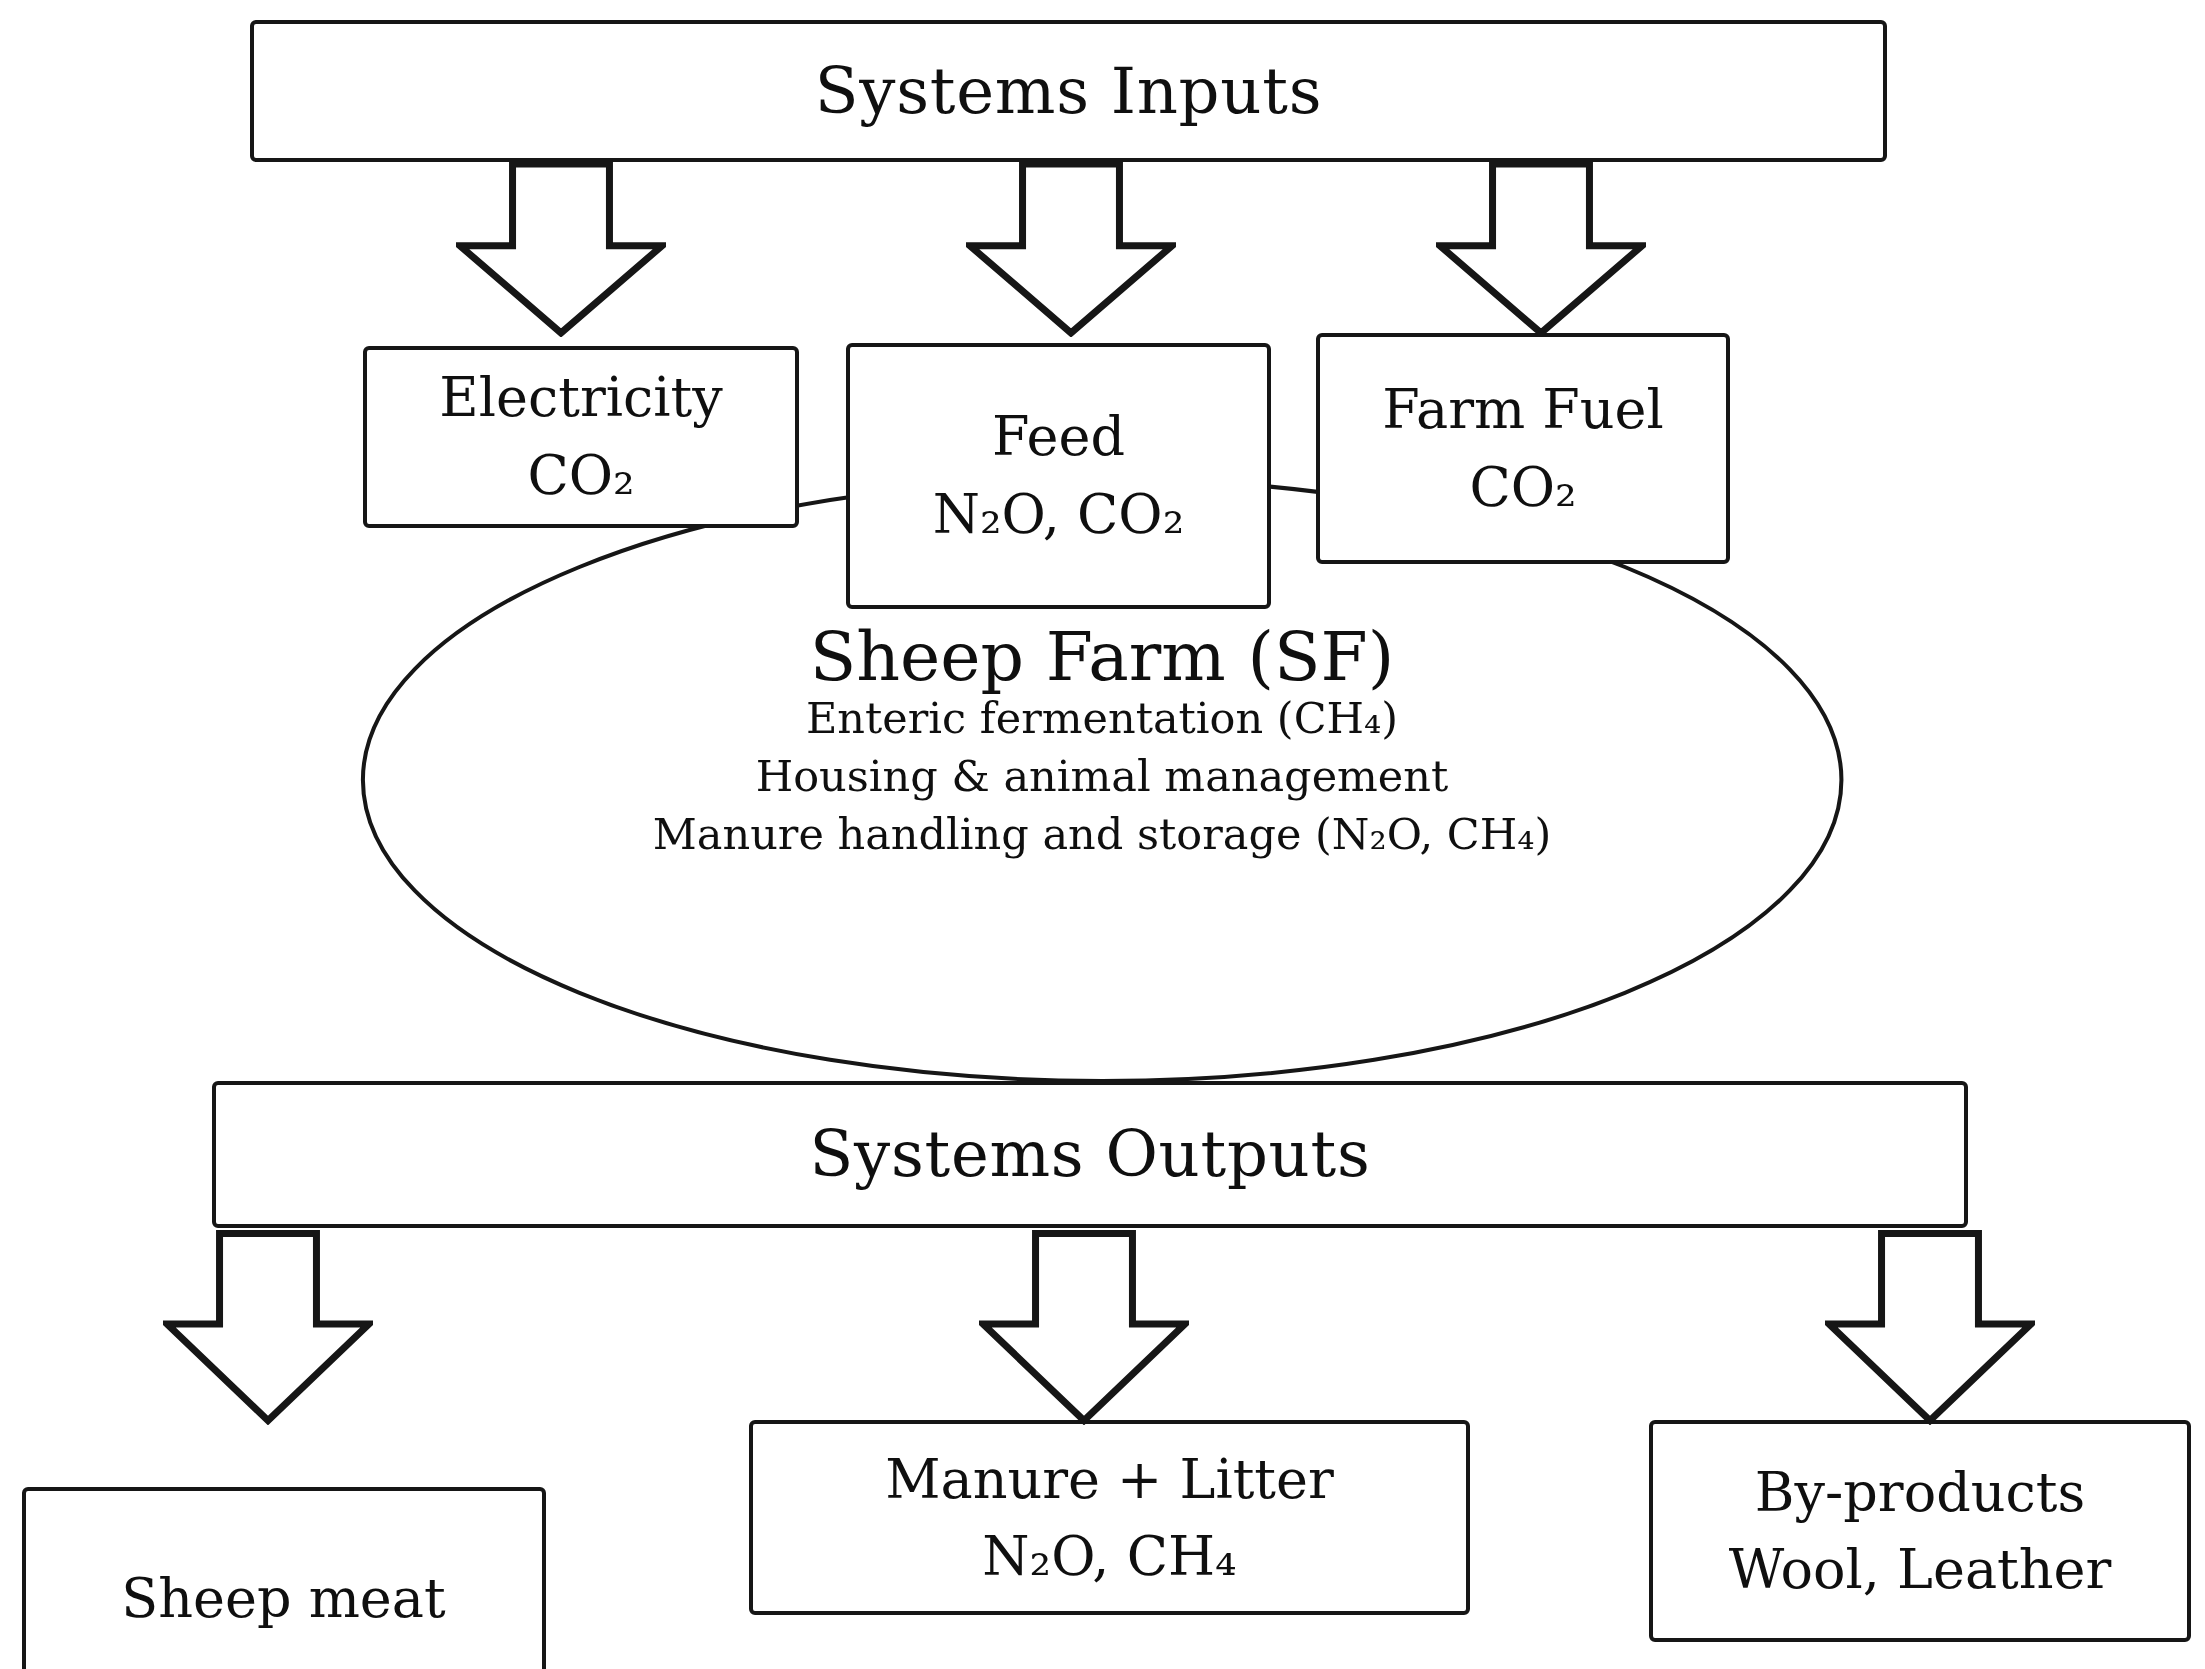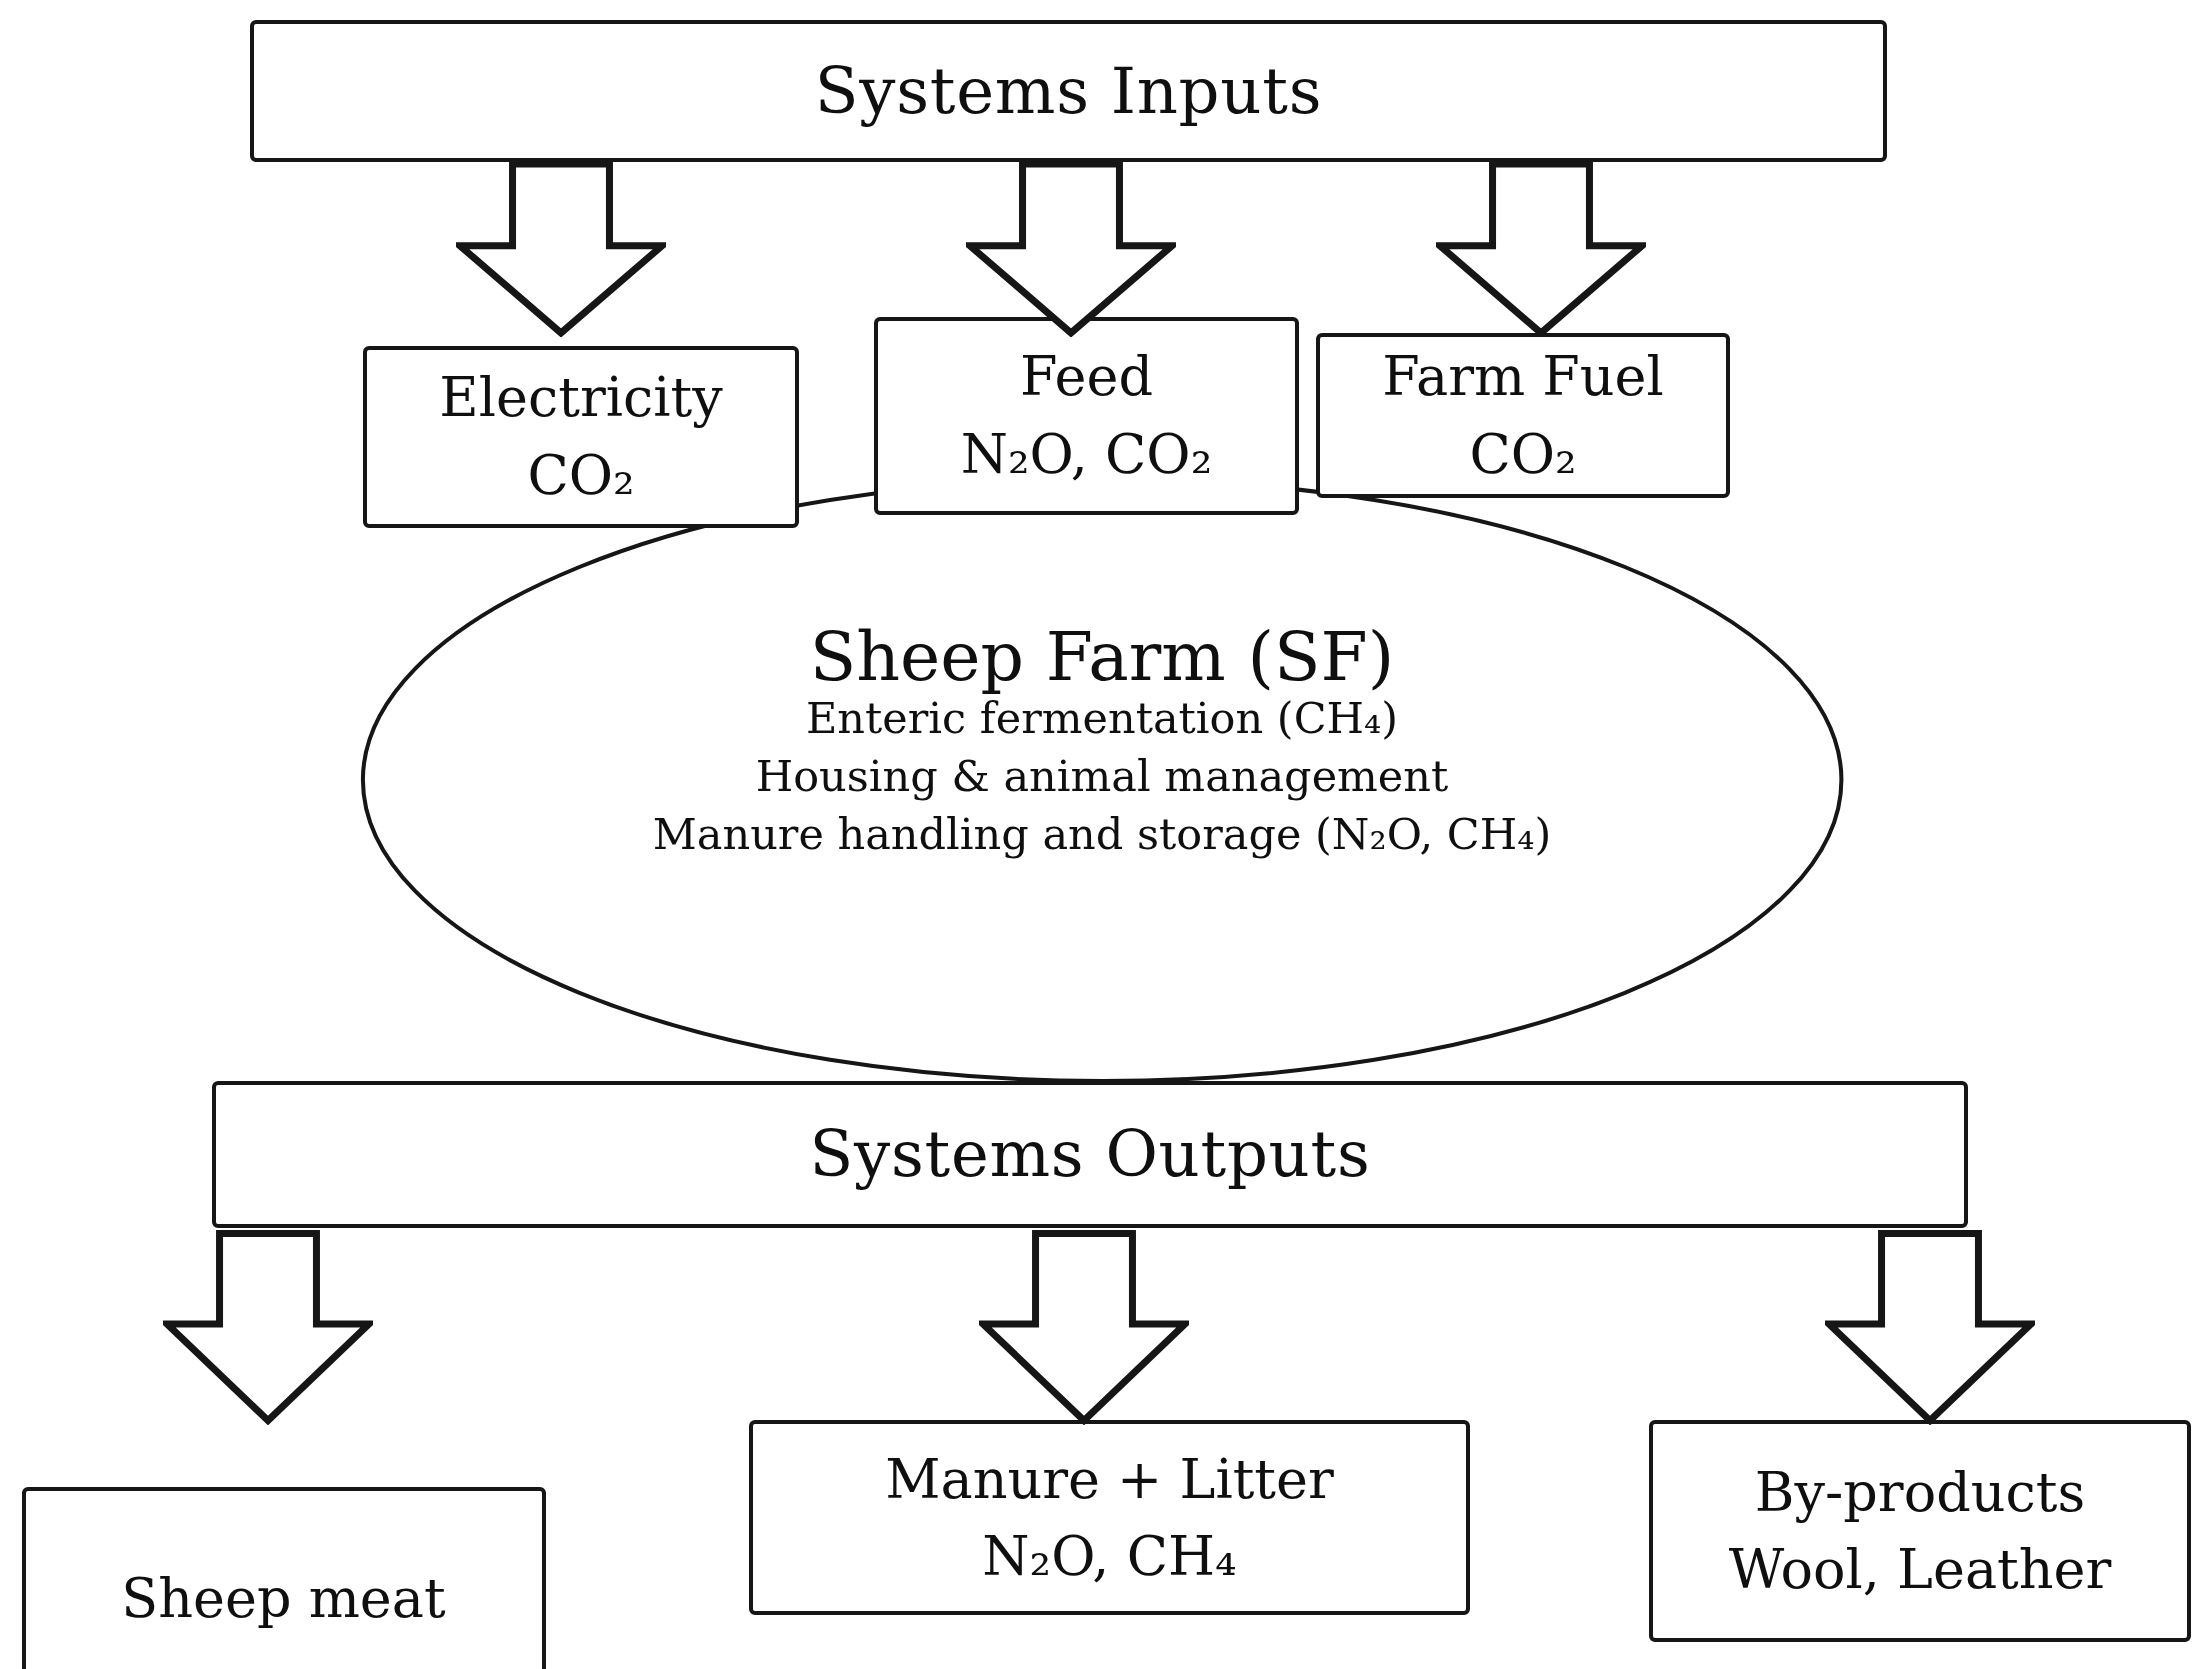--- a/index.html
+++ b/index.html
@@ -108,26 +108,26 @@
   </svg>
   <svg class="arrow" style="left:1436px; top:160px; width:210px; height:177px;" viewBox="0 0 312 264" preserveAspectRatio="none">
     <polygon points="84,6 228,6 228,128 306,128 156,258 6,128 84,128" vector-effect="non-scaling-stroke"></polygon>
   </svg>
 
   <div class="node z-box" style="left:363px; top:346px; width:436px; height:182px;">
     <span class="box-line">Electricity</span>
     <span class="box-line">CO₂</span>
   </div>
 
-  <div class="node z-box" style="left:846px; top:317px; width:425px; height:198px;margin-left:28px;">
+  <div class="node z-box" style="left:846px; top:343px; width:425px; height:266px;">
     <span class="box-line">Feed</span>
     <span class="box-line">N₂O, CO₂</span>
   </div>
 
-  <div class="node z-box" style="left:1316px; top:333px; width:414px; height:165px;">
+  <div class="node z-box" style="left:1316px; top:333px; width:414px; height:231px;">
     <span class="box-line">Farm Fuel</span>
     <span class="box-line">CO₂</span>
   </div>
 
   <div class="farm-text">
     <div class="farm-title">Sheep Farm (SF)</div>
     <div class="farm-process">Enteric fermentation (CH₄)</div>
     <div class="farm-process">Housing &amp; animal management</div>
     <div class="farm-process">Manure handling and storage (N₂O, CH₄)</div>
   </div>

